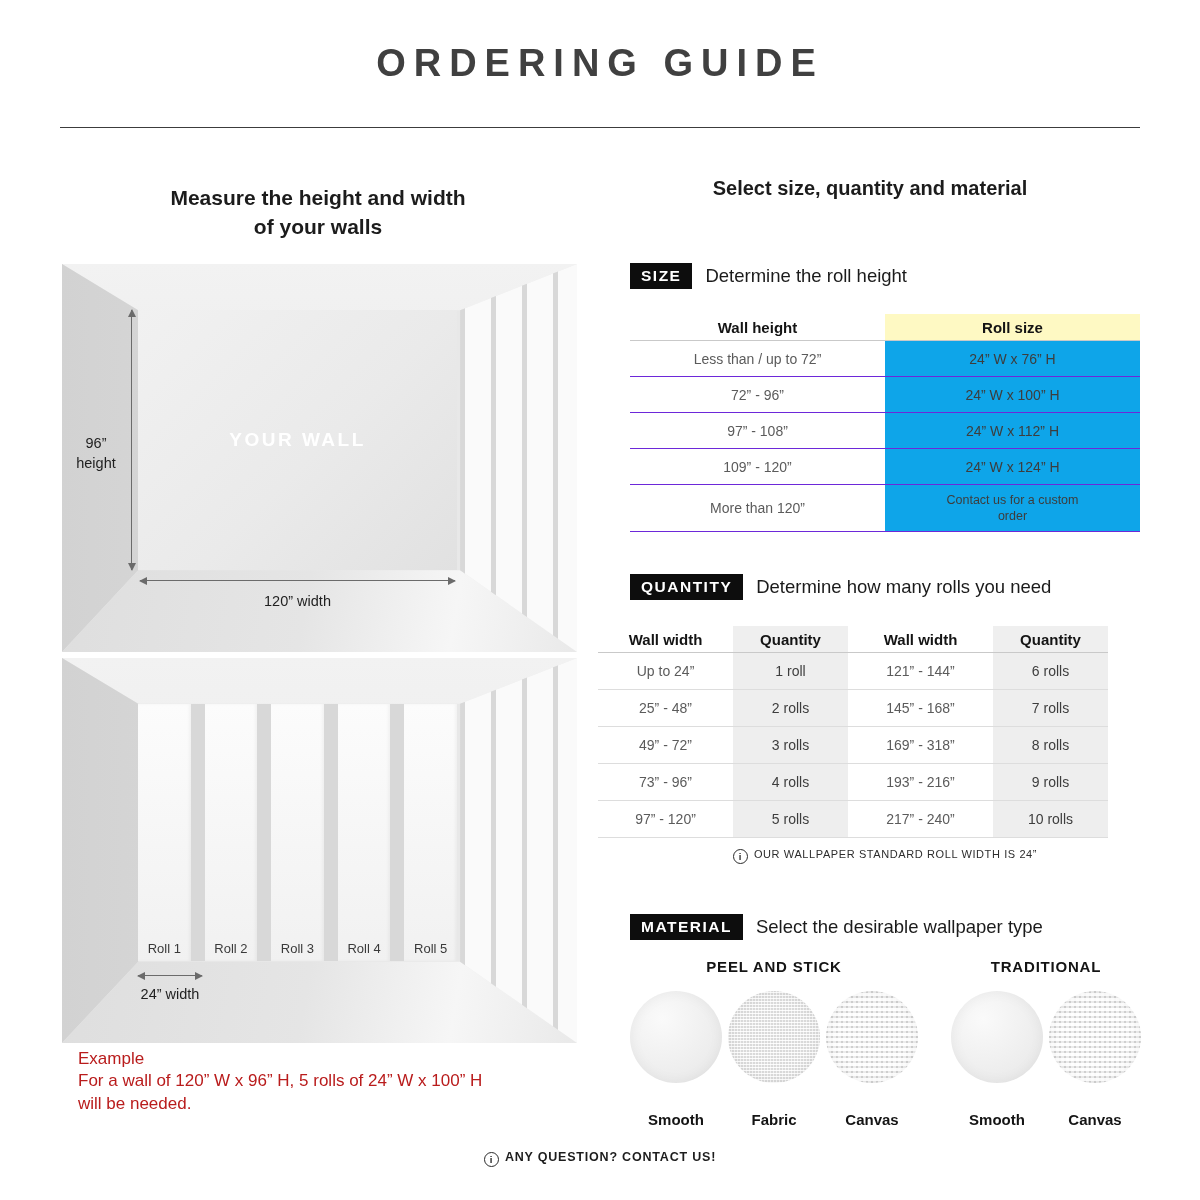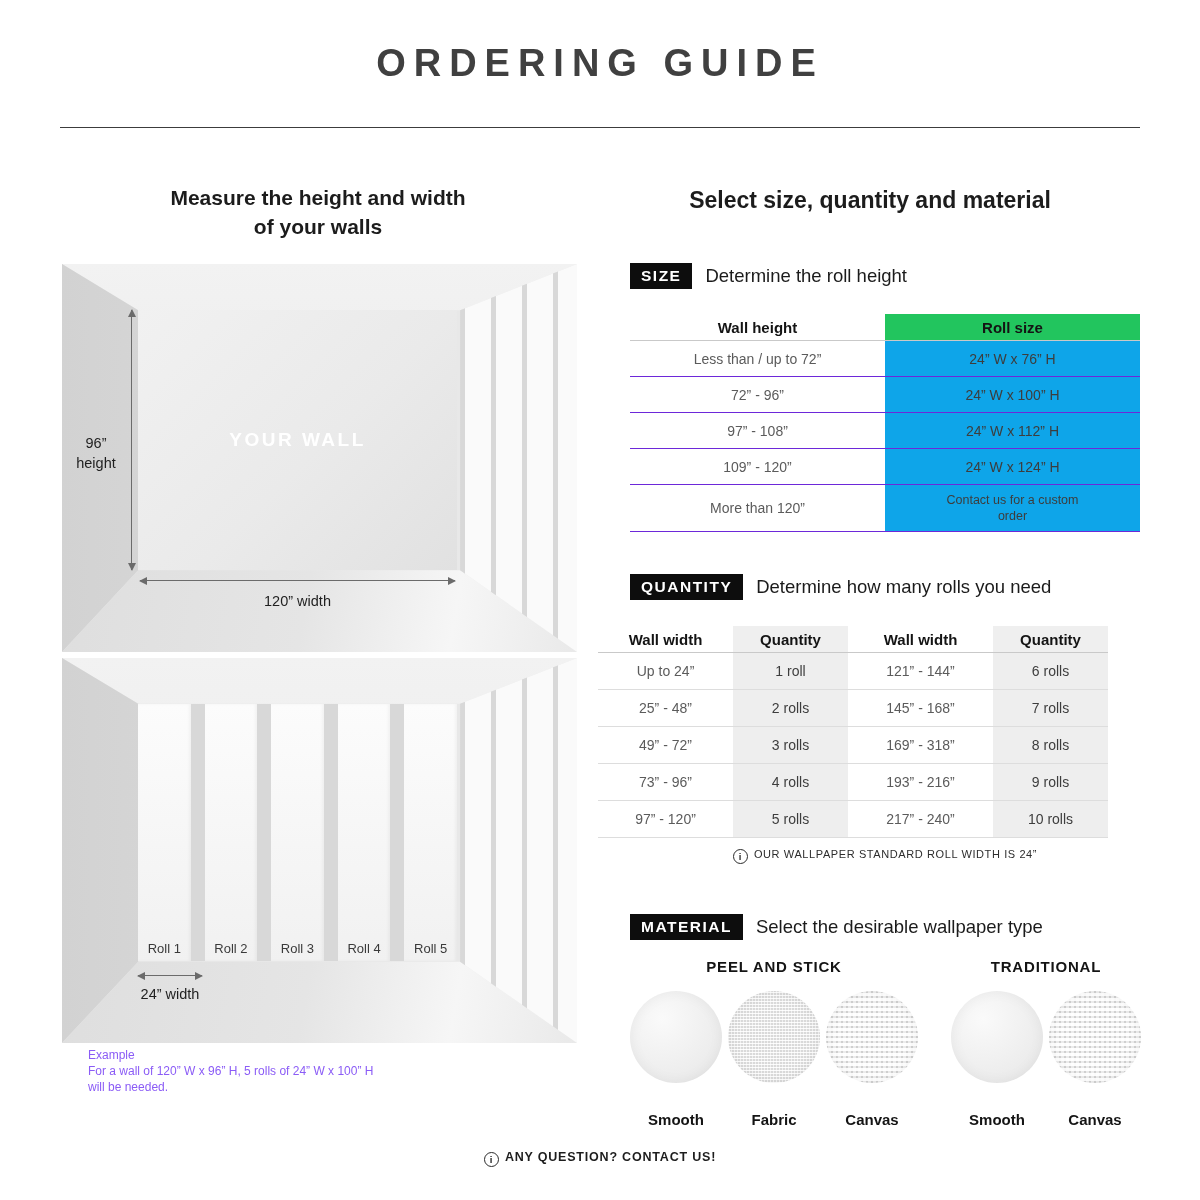--- a/index.html
+++ b/index.html
@@ -57,43 +57,43 @@
   .h-arrow::after { right:-1px; border-left:8px solid #6b6b6b; }
   .w1 { left:78px; top:316px; width:315px; }
   .w2 { left:76px; top:317px; width:64px; }
   .height-label { position:absolute; left:2px; top:170px; width:64px; text-align:center;
     font-size:14.5px; color:#1f1f1f; line-height:1.35; }
   .height-label span { display:block; }
   .width-label { position:absolute; text-align:center; font-size:14.5px; color:#1f1f1f; }
   .w1label { left:78px; top:329px; width:315px; }
   .w2label { left:60px; top:328px; width:96px; }
 
-  .example { position:absolute; left:88px; top:1048px; width:460px;
-    font-size:12px; line-height:1.32; color:#8b5cf6; }
+  .example { position:absolute; left:78px; top:1048px; width:460px;
+    font-size:17px; line-height:1.32; color:#b91c1c; }
 
   
-  .select-heading { position:absolute; left:600px; top:187px; width:540px; text-align:center;
-    font-size:23px; font-weight:600; color:#1c1c1c; }
+  .select-heading { position:absolute; left:600px; top:177px; width:540px; text-align:center;
+    font-size:20px; font-weight:600; color:#1c1c1c; }
 
   .section-head { position:absolute; left:630px; display:flex; align-items:center; gap:13px; }
   .size-head { top:263px; }
   .qty-head { top:574px; }
   .mat-head { top:914px; }
   .badge { display:inline-block; background:#0d0d0d; color:#ffffff; font-weight:700;
     font-size:15.5px; letter-spacing:1.5px; padding:4px 11px; }
   .subtitle { font-size:18.5px; color:#1b1b1b; }
 
   .size-table { position:absolute; left:630px; top:314px; width:510px; font-size:14px; }
   .s-row { display:grid; grid-template-columns:1fr 1fr; border-bottom:1px solid #6d28d9; min-height:35px; }
   .s-head { min-height:26px; border-bottom:1px solid #c9c9c9; }
   .s-cell { display:flex; align-items:center; justify-content:center; text-align:center; padding:2px 8px; }
   .s-wall { color:#5b5b5b; }
   .s-roll { background:#0ea5e9; color:#3d3d3d; }
   .s-head .s-cell { color:#141414; font-weight:700; font-size:15px; background:#ffffff; }
-  .s-head .s-roll { background:#22c55e; }
+  .s-head .s-roll { background:#fef9c3; }
   .s-last { min-height:46px; }
   .s-last .s-roll { font-size:12.5px; line-height:1.3; padding:4px 48px; }
 
   .qty-table { position:absolute; left:598px; top:626px; width:510px; font-size:14px; }
   .q-row { display:grid; grid-template-columns:135px 115px 145px 115px; border-bottom:1px solid #dddddd; min-height:36px; }
   .q-head { min-height:26px; border-bottom:1px solid #c9c9c9; }
   .q-cell { display:flex; align-items:center; justify-content:center; text-align:center; padding:2px 6px; }
   .q-wall { color:#5b5b5b; }
   .q-qty { background:#eeeeee; color:#3d3d3d; }
   .q-head .q-cell { color:#141414; font-weight:700; font-size:15px; background:#ffffff; }

